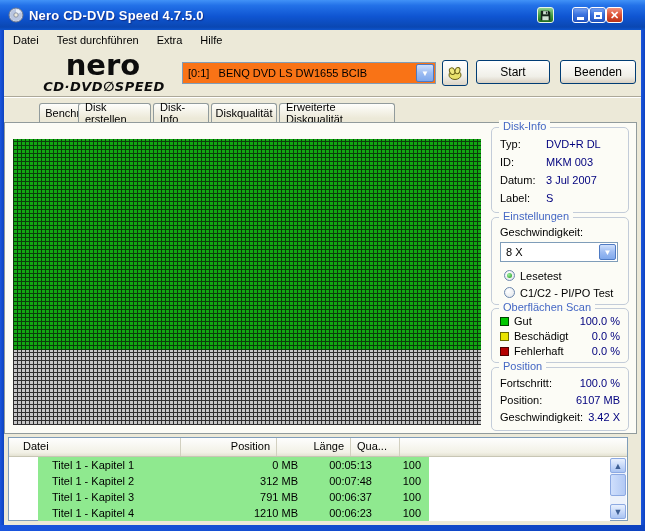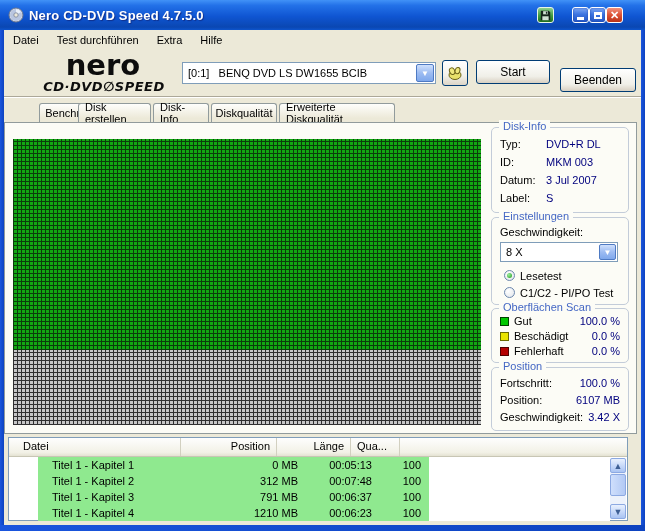--- a/index.html
+++ b/index.html
@@ -27,21 +27,21 @@
   .glyph-min{width:7px;height:3px;background:#fff;margin-top:7px;}
   .glyph-max{width:8px;height:7px;border:2px solid #fff;border-top-width:3px;}
   .glyph-x{font-size:11px;line-height:11px;}
   .border-strip{background:linear-gradient(90deg,#1a55dd,#0d43c0);}
   
   .menubar{left:4px;top:30px;width:637px;height:20px;background:#ECE9D8;display:flex;align-items:center;}
   .menu-item{padding:3px 9px;}
   .toolbar{left:4px;top:50px;width:637px;height:46px;background:#ECE9D8;}
   .logo-n{left:34px;top:0px;width:130px;text-align:center;font-size:29px;font-weight:800;letter-spacing:0px;color:#0d0d0d;line-height:30px;font-family:"DejaVu Sans",sans-serif;}
   .logo-s{left:12px;top:29px;width:176px;text-align:center;font-size:13px;font-style:italic;font-weight:800;letter-spacing:.5px;color:#0d0d0d;font-family:"DejaVu Sans",sans-serif;}
-  .combo{left:178px;top:12px;width:254px;height:22px;background:#ffffff;border:1px solid #7F9DB9;display:flex;align-items:center;}
+  .combo{left:178px;top:12px;width:254px;height:22px;background:#f97316;border:1px solid #7F9DB9;display:flex;align-items:center;}
   .combo-text{flex:1;padding-left:5px;white-space:pre;overflow:hidden;}
   .combo-btn{width:18px;height:18px;margin-right:1px;border-radius:2px;border:1px solid #4e7ac3;
     background:linear-gradient(180deg,#cfe0fc 0%,#9dbcf2 50%,#7fa8ec 100%);
     color:#fff;display:flex;align-items:center;justify-content:center;font-size:8px;}
   .mini-btn{left:438px;top:10px;width:26px;height:26px;border:1px solid #003C74;border-radius:3px;
     background:linear-gradient(180deg,#fff,#f2f1ea 60%,#dcd5c8);display:flex;align-items:center;justify-content:center;}
   .xp-btn{height:24px;border:1px solid #003C74;border-radius:3px;
     background:linear-gradient(180deg,#ffffff,#f0efe8 70%,#d8d0c2);
     display:flex;align-items:center;justify-content:center;font-size:12px;}
   .tool-sep{left:4px;top:96px;width:637px;height:2px;border-top:1px solid #ACA899;border-bottom:1px solid #fff;}
@@ -150,21 +150,21 @@
       <span class="combo-btn">▼</span>
     </div>
     <div class="abs mini-btn">
       <svg width="16" height="16" viewBox="0 0 16 16">
         <ellipse cx="8" cy="10" rx="6" ry="4.5" fill="#e8e06a" stroke="#6b6218"></ellipse>
         <ellipse cx="5.2" cy="6.2" rx="2.6" ry="3.4" fill="#efe87e" stroke="#6b6218" transform="rotate(-25 5.2 6.2)"></ellipse>
         <ellipse cx="10.5" cy="5.6" rx="2.4" ry="3.2" fill="#efe87e" stroke="#6b6218" transform="rotate(18 10.5 5.6)"></ellipse>
       </svg>
     </div>
     <div class="abs xp-btn" style="left:472px;top:10px;width:74px;">Start</div>
-    <div class="abs xp-btn" style="left:556px;top:18px;width:76px;">Beenden</div>
+    <div class="abs xp-btn" style="left:556px;top:10px;width:76px;">Beenden</div>
   </div>
   <div class="abs tool-sep"></div>
 
   <div class="abs tabstrip">
     <div class="tab" style="left:4px;width:68px;margin-left:31px;">Benchmark</div>
     <div class="tab" style="left:74px;width:73px;">Disk erstellen</div>
     <div class="tab" style="left:149px;width:56px;">Disk-Info</div>
     <div class="tab" style="left:207px;width:66px;">Diskqualität</div>
     <div class="tab" style="left:275px;width:116px;">Erweiterte Diskqualität</div>
   </div>

